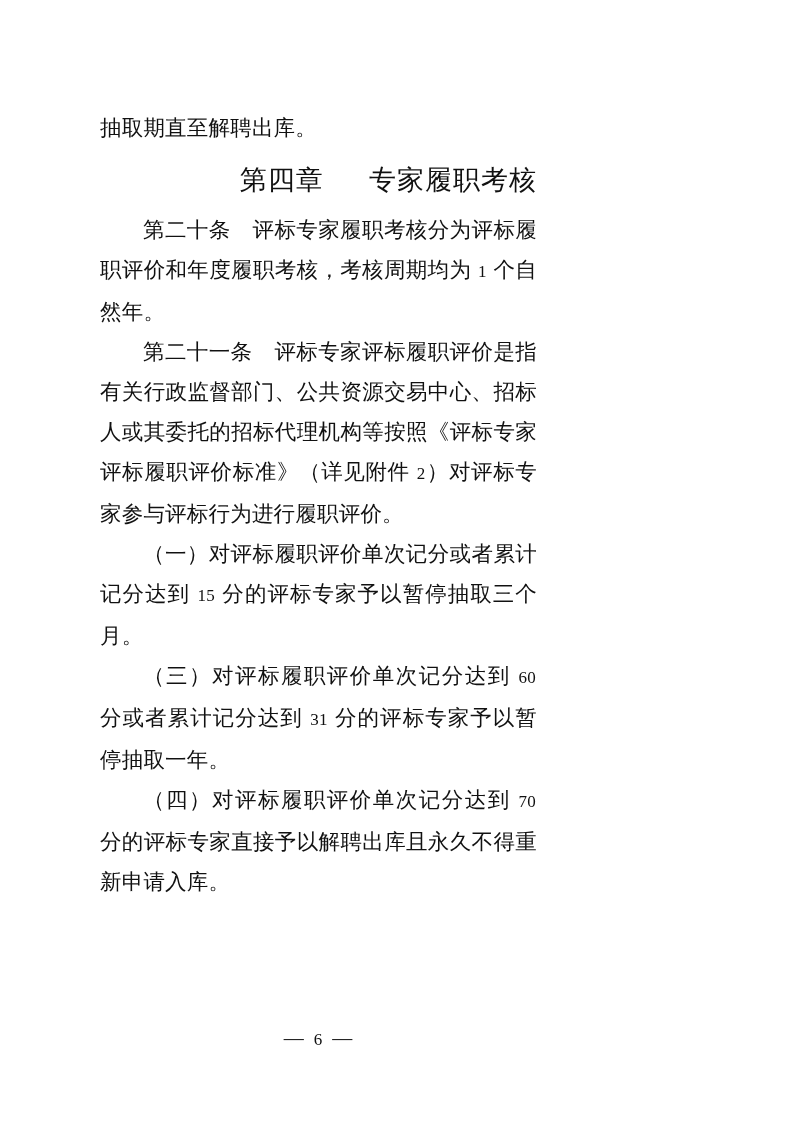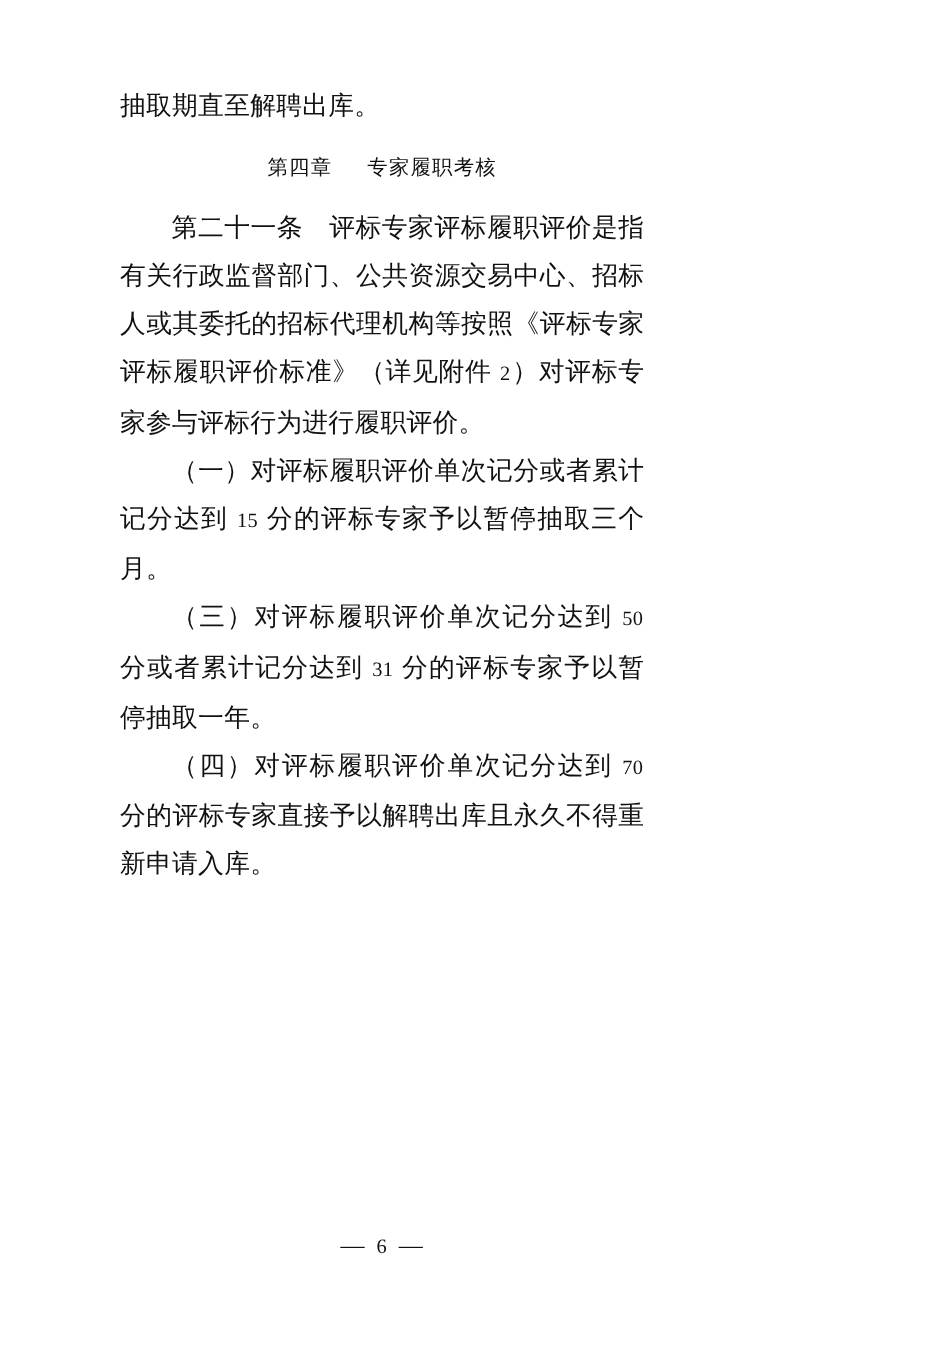--- a/index.html
+++ b/index.html
@@ -15,42 +15,42 @@
     position: relative;
     overflow: hidden;
   }
   .page {
     position: absolute;
     left: 0;
     top: 0;
     width: 632px;
     height: 1122px;
     box-sizing: border-box;
-    padding: 68px 95px 0 100px;
+    padding: 108px 95px 0 100px;
   }
   .doc-body {
     font-size: 21.5px;
     line-height: 40px;
     letter-spacing: 0.2px;
     text-align: justify;
     text-justify: inter-ideograph;
   }
   .para {
     margin: 0;
     text-indent: 2em;
     font-size: 21.5px;
     line-height: 40px;
   }
   .para.noindent {
     text-indent: 0;
   }
   .chapter-title {
     margin: 0;
-    text-align: center;
-    font-size: 17px;
+    text-align: right;
+    font-size: 27px;
     line-height: 40px;
     font-weight: normal;
     padding: 12px 0 10px 0;
     letter-spacing: 1px;
   }
   .chapter-title .gap {
     display: inline-block;
     width: 1.1em;
   }
   .num {
@@ -79,27 +79,28 @@
 
     <p class="para noindent">抽取期直至解聘出库。</p>
 
 
     <h2 class="chapter-title">
       <span>第四章</span>
       <span class="gap"></span>
       <span>专家履职考核</span>
     </h2>
 
+    <p class="para">第二十条　评标专家履职考核分为评标履职评价和年度履职考核，考核周期均为 <span class="num">1</span> 个自然年。</p>
 
     <p class="para">第二十一条　评标专家评标履职评价是指有关行政监督部门、公共资源交易中心、招标人或其委托的招标代理机构等按照《评标专家评标履职评价标准》（详见附件 <span class="num">2</span>）对评标专家参与评标行为进行履职评价。</p>
 
 
     <p class="para">（一）对评标履职评价单次记分或者累计记分达到 <span class="num">15</span> 分的评标专家予以暂停抽取三个月。</p>
 
 
-    <p class="para">（三）对评标履职评价单次记分达到 <span class="num">50</span> 分或者累计记分达到 <span class="num">31</span> 分的评标专家予以暂停抽取一年。</p>
+    <p class="para">（三）对评标履职评价单次记分达到 <span class="num">60</span> 分或者累计记分达到 <span class="num">31</span> 分的评标专家予以暂停抽取一年。</p>
 
     <p class="para">（四）对评标履职评价单次记分达到 <span class="num">70</span> 分的评标专家直接予以解聘出库且永久不得重新申请入库。</p>
 
   </div>
 
   <div class="page-number">— <span class="num">6</span> —</div>
 </div>
 
 </body></html>

